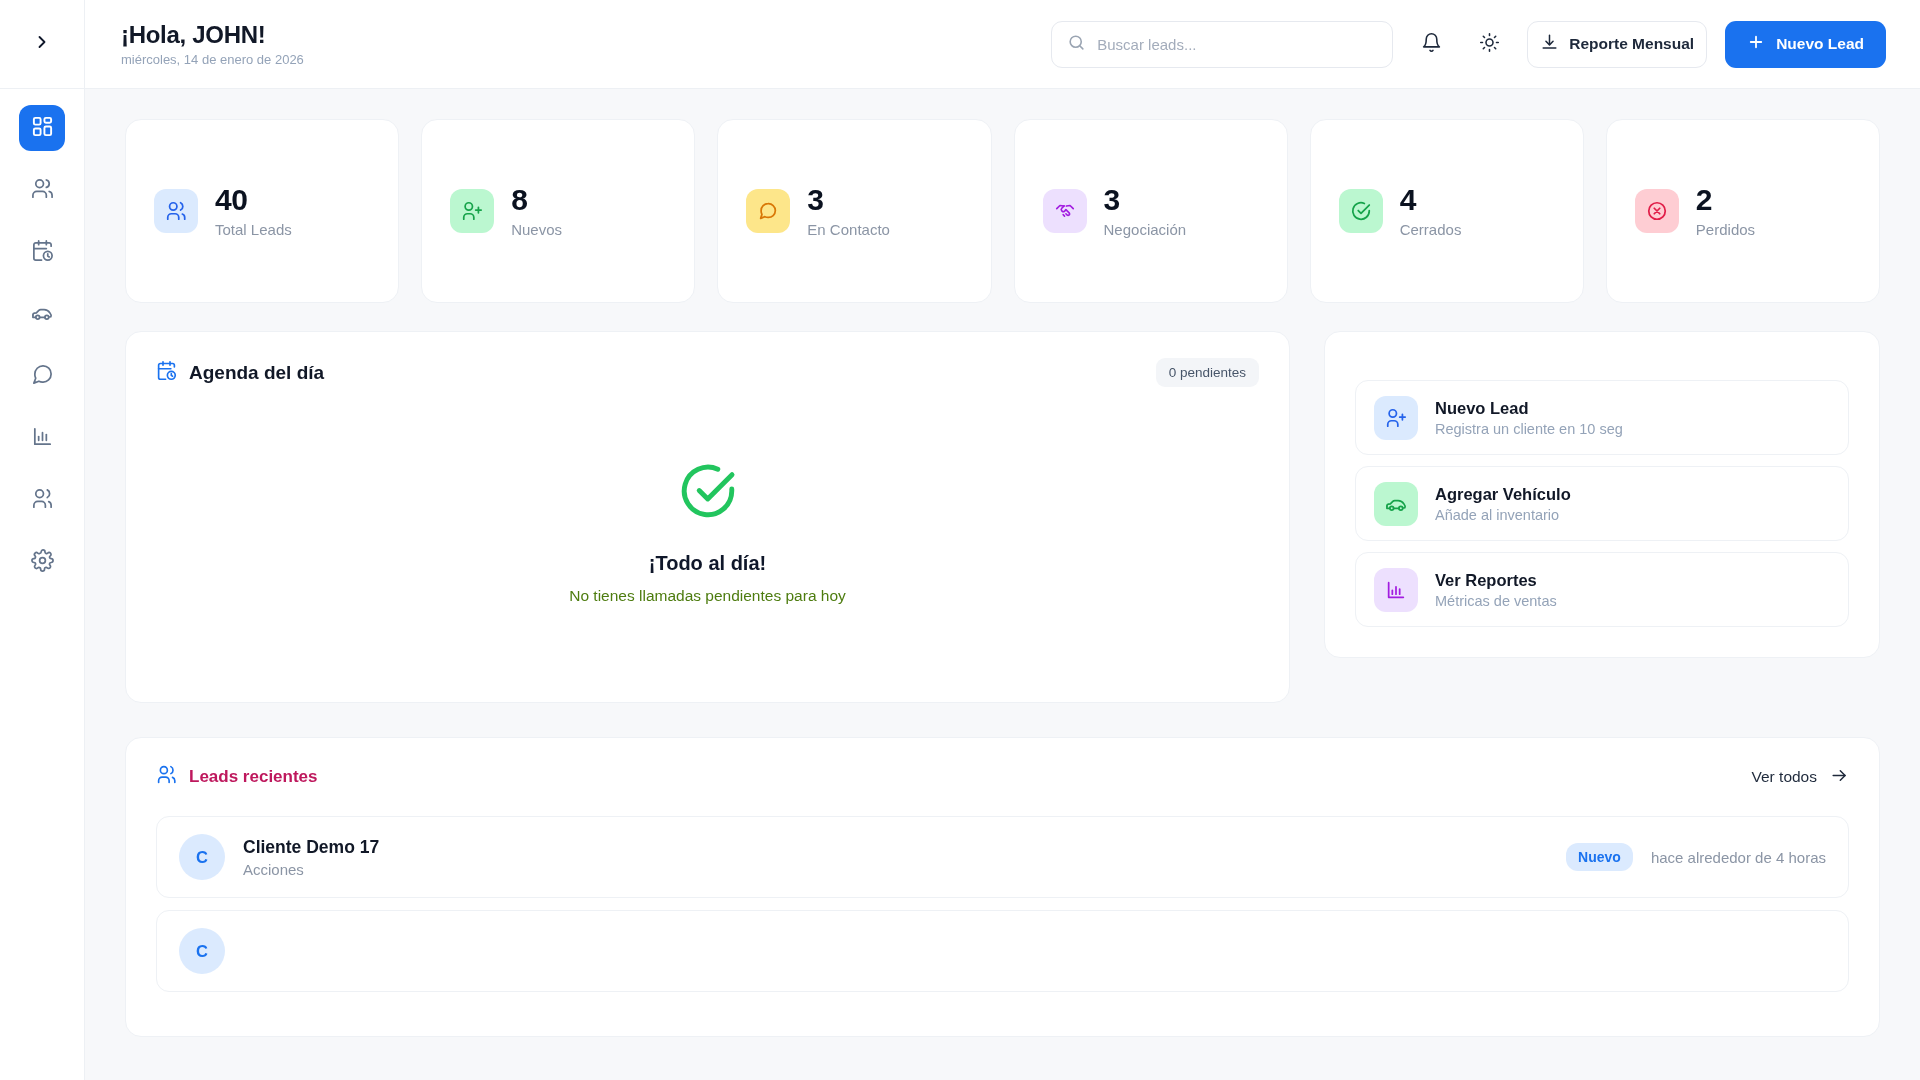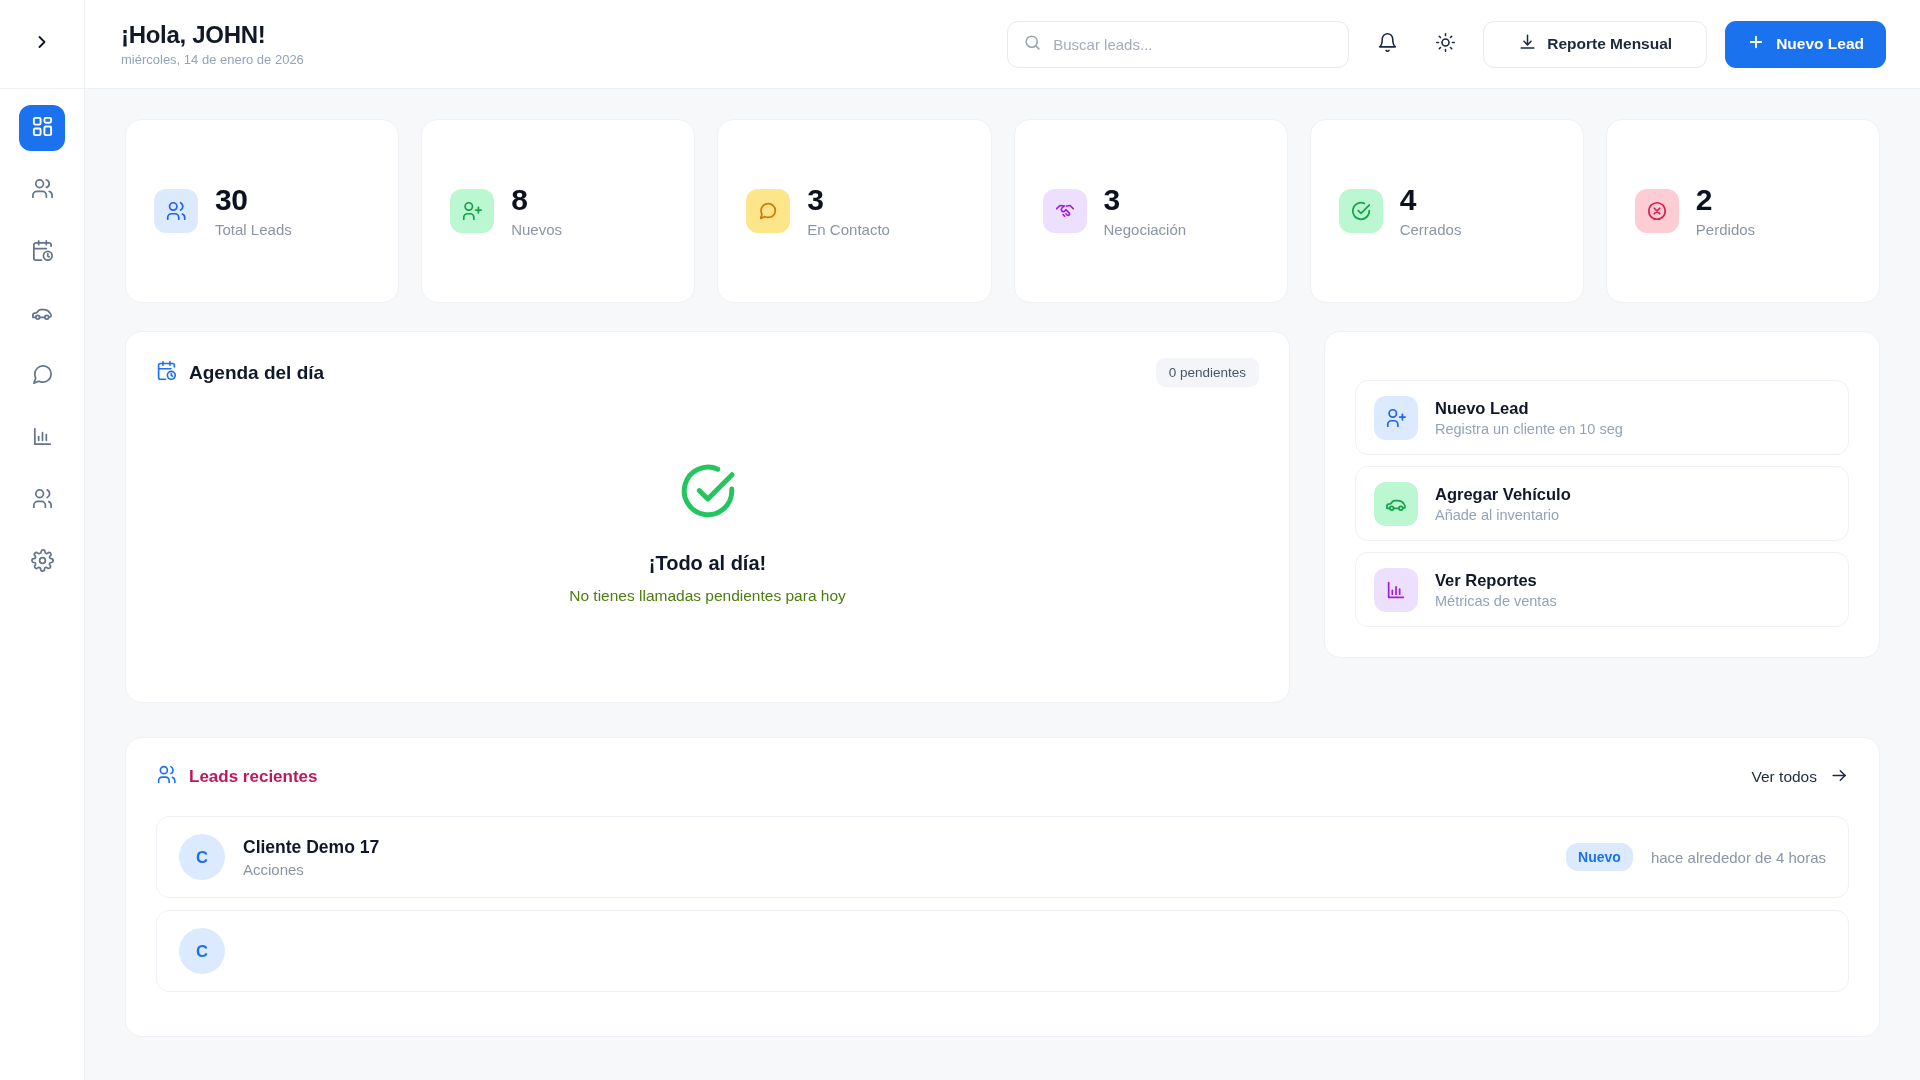--- a/index.html
+++ b/index.html
@@ -67,21 +67,21 @@
   }
   .search-box input::placeholder { color: #a3acbb; }
 
   .icon-btn {
     width: 40px; height: 40px; border-radius: 10px;
     display: flex; align-items: center; justify-content: center;
     color: #334155; cursor: pointer; background: transparent; border: none;
   }
 
   .btn-outline {
-    height: 47px; padding: 0 34px;
+    height: 47px; padding: 0 12px;
     border: 1px solid #e6e9ef; border-radius: 11px;
     background: #ffffff; color: #1e293b;
     font-family: "Liberation Sans", sans-serif;
     font-size: 15.5px; font-weight: 600;
     display: flex; align-items: center; gap: 10px; cursor: pointer;
   }
   .btn-primary {
     height: 47px; padding: 0 22px;
     border: none; border-radius: 11px;
     background: #1a72ef; color: #ffffff;
@@ -321,21 +321,21 @@
         <div class="stat-card">
           <div class="stat-icon" style="background:#dbeafe;color:#2563eb">
             <svg width="22" height="22" viewBox="0 0 24 24" fill="none" stroke="currentColor" stroke-width="1.9" stroke-linecap="round" stroke-linejoin="round">
                 <path d="M15 21v-2a4 4 0 0 0-4-4H7a4 4 0 0 0-4 4v2"></path>
                 <circle cx="9" cy="7" r="4"></circle>
                 <path d="M17 11a4.5 4.5 0 0 0 0-8"></path>
                 <path d="M21.5 21v-2a4 4 0 0 0-2.6-3.7"></path>
               </svg>
           </div>
           <div>
-            <div class="stat-value">30</div>
+            <div class="stat-value">40</div>
             <div class="stat-label">Total Leads</div>
           </div>
         </div>
 
         <div class="stat-card">
           <div class="stat-icon" style="background:#bbf7d0;color:#16a34a">
             <svg width="22" height="22" viewBox="0 0 24 24" fill="none" stroke="currentColor" stroke-width="1.9" stroke-linecap="round" stroke-linejoin="round">
                 <path d="M14 21v-2a4 4 0 0 0-4-4H7a4 4 0 0 0-4 4v2"></path>
                 <circle cx="8.5" cy="7" r="4"></circle>
                 <path d="M19 8v6M22 11h-6"></path>

